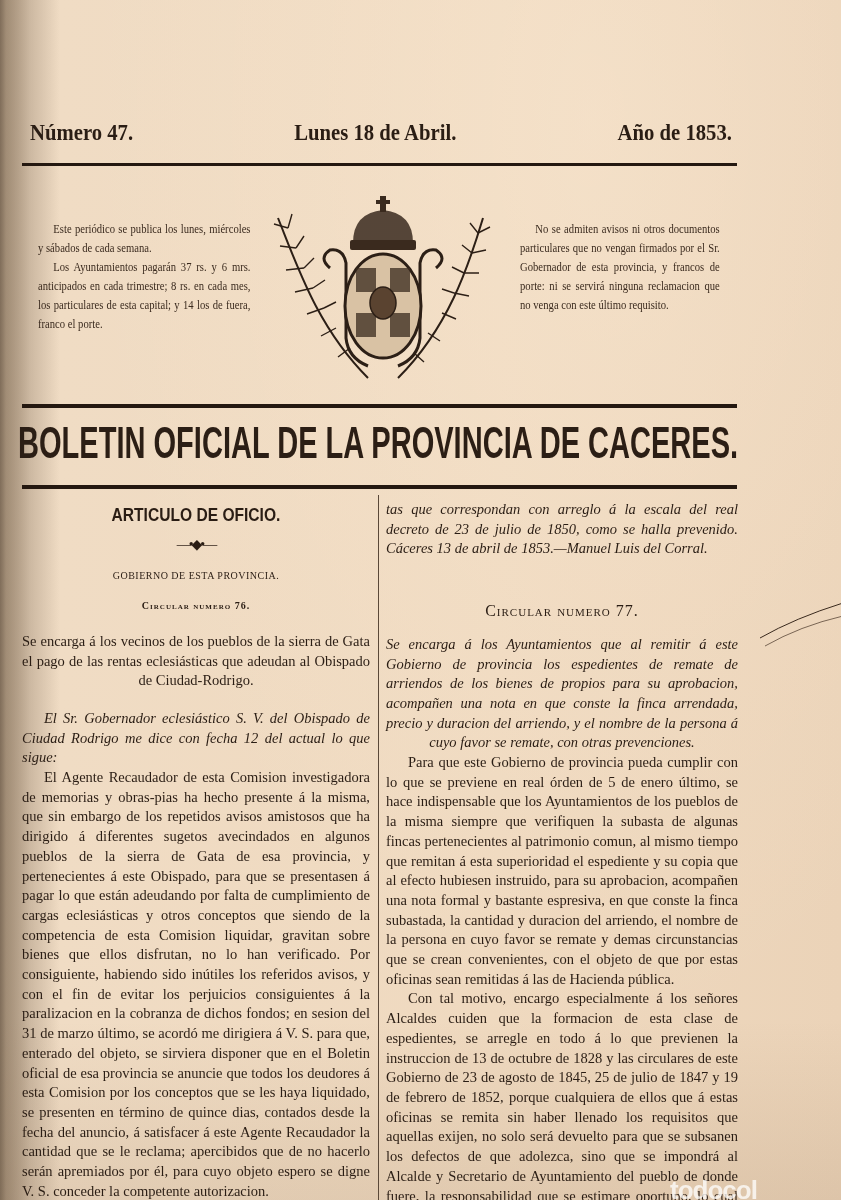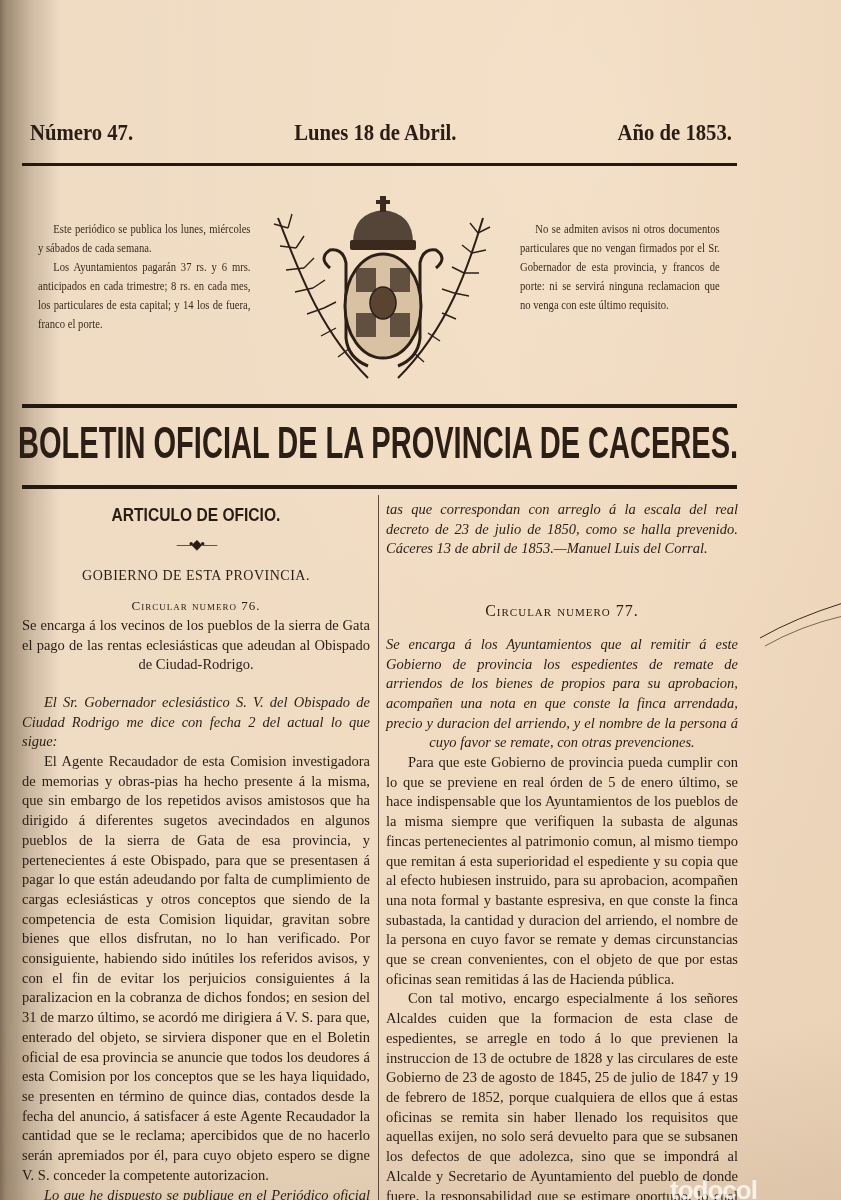--- a/index.html
+++ b/index.html
@@ -43,21 +43,21 @@
   .col { position: absolute; font-size: 14.5px; line-height: 19.7px; }
   .col p { margin: 0; text-align: justify; }
   .indent { text-indent: 22px; }
   .center { text-align: center !important; }
   .it { font-style: italic; }
   .sc { font-variant: small-caps; letter-spacing: 1px; }
   .heading-bold {
     font-family: "Liberation Sans", sans-serif; font-weight: bold; font-size: 19px;
     text-align: center; transform: scaleX(0.82);
   }
-  .gobierno { text-align: center; font-size: 14px; letter-spacing: 0.5px; }
+  .gobierno { text-align: center; font-size: 10px; letter-spacing: 0.5px; }
   .ornament { text-align: center; font-size: 14px; letter-spacing: -2px; color: #2a1d14; }
   .faded-left { position: absolute; left: 0; top: 0; width: 60px; height: 1200px;
     background: linear-gradient(90deg, rgba(120,100,80,0.55), rgba(200,180,160,0.0)); pointer-events:none; }
   .watermark { position: absolute; left: 670px; top: 1175px; font-family: "Liberation Sans", sans-serif;
     font-weight: bold; font-size: 26px; color: rgba(255,255,255,0.75); letter-spacing: -1px; }
   .pen-mark { position: absolute; left: 755px; top: 598px; width: 90px; height: 50px; }
 </style>
 </head>
 <body>
 
@@ -119,23 +119,23 @@
   <span>BOLETIN OFICIAL DE LA PROVINCIA DE CACERES.</span>
 </div>
 <div class="rule" style="left:22px; top:485px; width:715px; height:4px;"></div>
 
 <div class="col-divider"></div>
 
 <div class="col" style="left:22px; top:505px; width:348px;">
   <div class="heading-bold">ARTICULO DE OFICIO.</div>
   <div class="ornament" style="margin:10px 0 12px 0;">—•◆•—</div>
   <div class="gobierno" style="margin-bottom:10px;">GOBIERNO DE ESTA PROVINCIA.</div>
-  <p class="center sc" style="font-size:13px; margin-bottom:0;">Circular numero 76.</p>
+  <p class="center sc" style="font-size:10px; margin-bottom:16px;font-weight:bold;">Circular numero 76.</p>
   <p style="text-align-last:center; margin-bottom:18px;">Se encarga á los vecinos de los pueblos de la sierra de Gata el pago de las rentas eclesiásticas que adeudan al Obispado de Ciudad-Rodrigo.</p>
-  <p class="it indent">El Sr. Gobernador eclesiástico S. V. del Obispado de Ciudad Rodrigo me dice con fecha 2 del actual lo que sigue:</p>
+  <p class="it indent">El Sr. Gobernador eclesiástico S. V. del Obispado de Ciudad Rodrigo me dice con fecha 12 del actual lo que sigue:</p>
   <p class="indent">El Agente Recaudador de esta Comision investigadora de memorias y obras-pias ha hecho presente á la misma, que sin embargo de los repetidos avisos amistosos que ha dirigido á diferentes sugetos avecindados en algunos pueblos de la sierra de Gata de esa provincia, y pertenecientes á este Obispado, para que se presentasen á pagar lo que están adeudando por falta de cumplimiento de cargas eclesiásticas y otros conceptos que siendo de la competencia de esta Comision liquidar, gravitan sobre bienes que ellos disfrutan, no lo han verificado. Por consiguiente, habiendo sido inútiles los referidos avisos, y con el fin de evitar los perjuicios consiguientes á la paralizacion en la cobranza de dichos fondos; en sesion del 31 de marzo último, se acordó me dirigiera á V. S. para que, enterado del objeto, se sirviera disponer que en el Boletin oficial de esa provincia se anuncie que todos los deudores á esta Comision por los conceptos que se les haya liquidado, se presenten en término de quince dias, contados desde la fecha del anuncio, á satisfacer á este Agente Recaudador la cantidad que se le reclama; apercibidos que de no hacerlo serán apremiados por él, para cuyo objeto espero se digne V. S. conceder la competente autorizacion.</p>
   <p class="it indent">Lo que he dispuesto se publique en el Periódico oficial para que llegando á noticia de los deudores, cuiden de su exacto cumplimiento; teniendo entendido que con esta fecha ... Administracion Diocesana de Ciudad-</p>
 </div>
 
 <div class="col" style="left:386px; top:500px; width:352px;">
   <p class="it" style="margin-bottom:42px;">tas que correspondan con arreglo á la escala del real decreto de 23 de julio de 1850, como se halla prevenido. Cáceres 13 de abril de 1853.—Manuel Luis del Corral.</p>
   <p class="center sc" style="font-size:16px; margin-bottom:14px;">Circular numero 77.</p>
   <p class="it" style="text-align-last:center; margin-bottom:0;">Se encarga á los Ayuntamientos que al remitir á este Gobierno de provincia los espedientes de remate de arriendos de los bienes de propios para su aprobacion, acompañen una nota en que conste la finca arrendada, precio y duracion del arriendo, y el nombre de la persona á cuyo favor se remate, con otras prevenciones.</p>
   <p class="indent">Para que este Gobierno de provincia pueda cumplir con lo que se previene en real órden de 5 de enero último, se hace indispensable que los Ayuntamientos de los pueblos de la misma siempre que verifiquen la subasta de algunas fincas pertenecientes al patrimonio comun, al mismo tiempo que remitan á esta superioridad el espediente y su copia que al efecto hubiesen instruido, para su aprobacion, acompañen una nota formal y bastante espresiva, en que conste la finca subastada, la cantidad y duracion del arriendo, el nombre de la persona en cuyo favor se remate y demas circunstancias que se crean convenientes, con el objeto de que por estas oficinas sean remitidas á las de Hacienda pública.</p>
   <p class="indent">Con tal motivo, encargo especialmente á los señores Alcaldes cuiden que la formacion de esta clase de espedientes, se arregle en todo á lo que previenen la instruccion de 13 de octubre de 1828 y las circulares de este Gobierno de 23 de agosto de 1845, 25 de julio de 1847 y 19 de febrero de 1852, porque cualquiera de ellos que á estas oficinas se remita sin haber llenado los requisitos que aquellas exijen, no solo será devuelto para que se subsanen los defectos de que adolezca, sino que se impondrá al Alcalde y Secretario de Ayuntamiento del pueblo de donde fuere, la responsabilidad que se estimare oportuno, lo cual debe entenderse tambien con cuantos vinieren estendidos en otra clase de papel que la que está prevenido. Cáceres 16 de abril de 1853.—Manuel Luis del Corral.</p>

